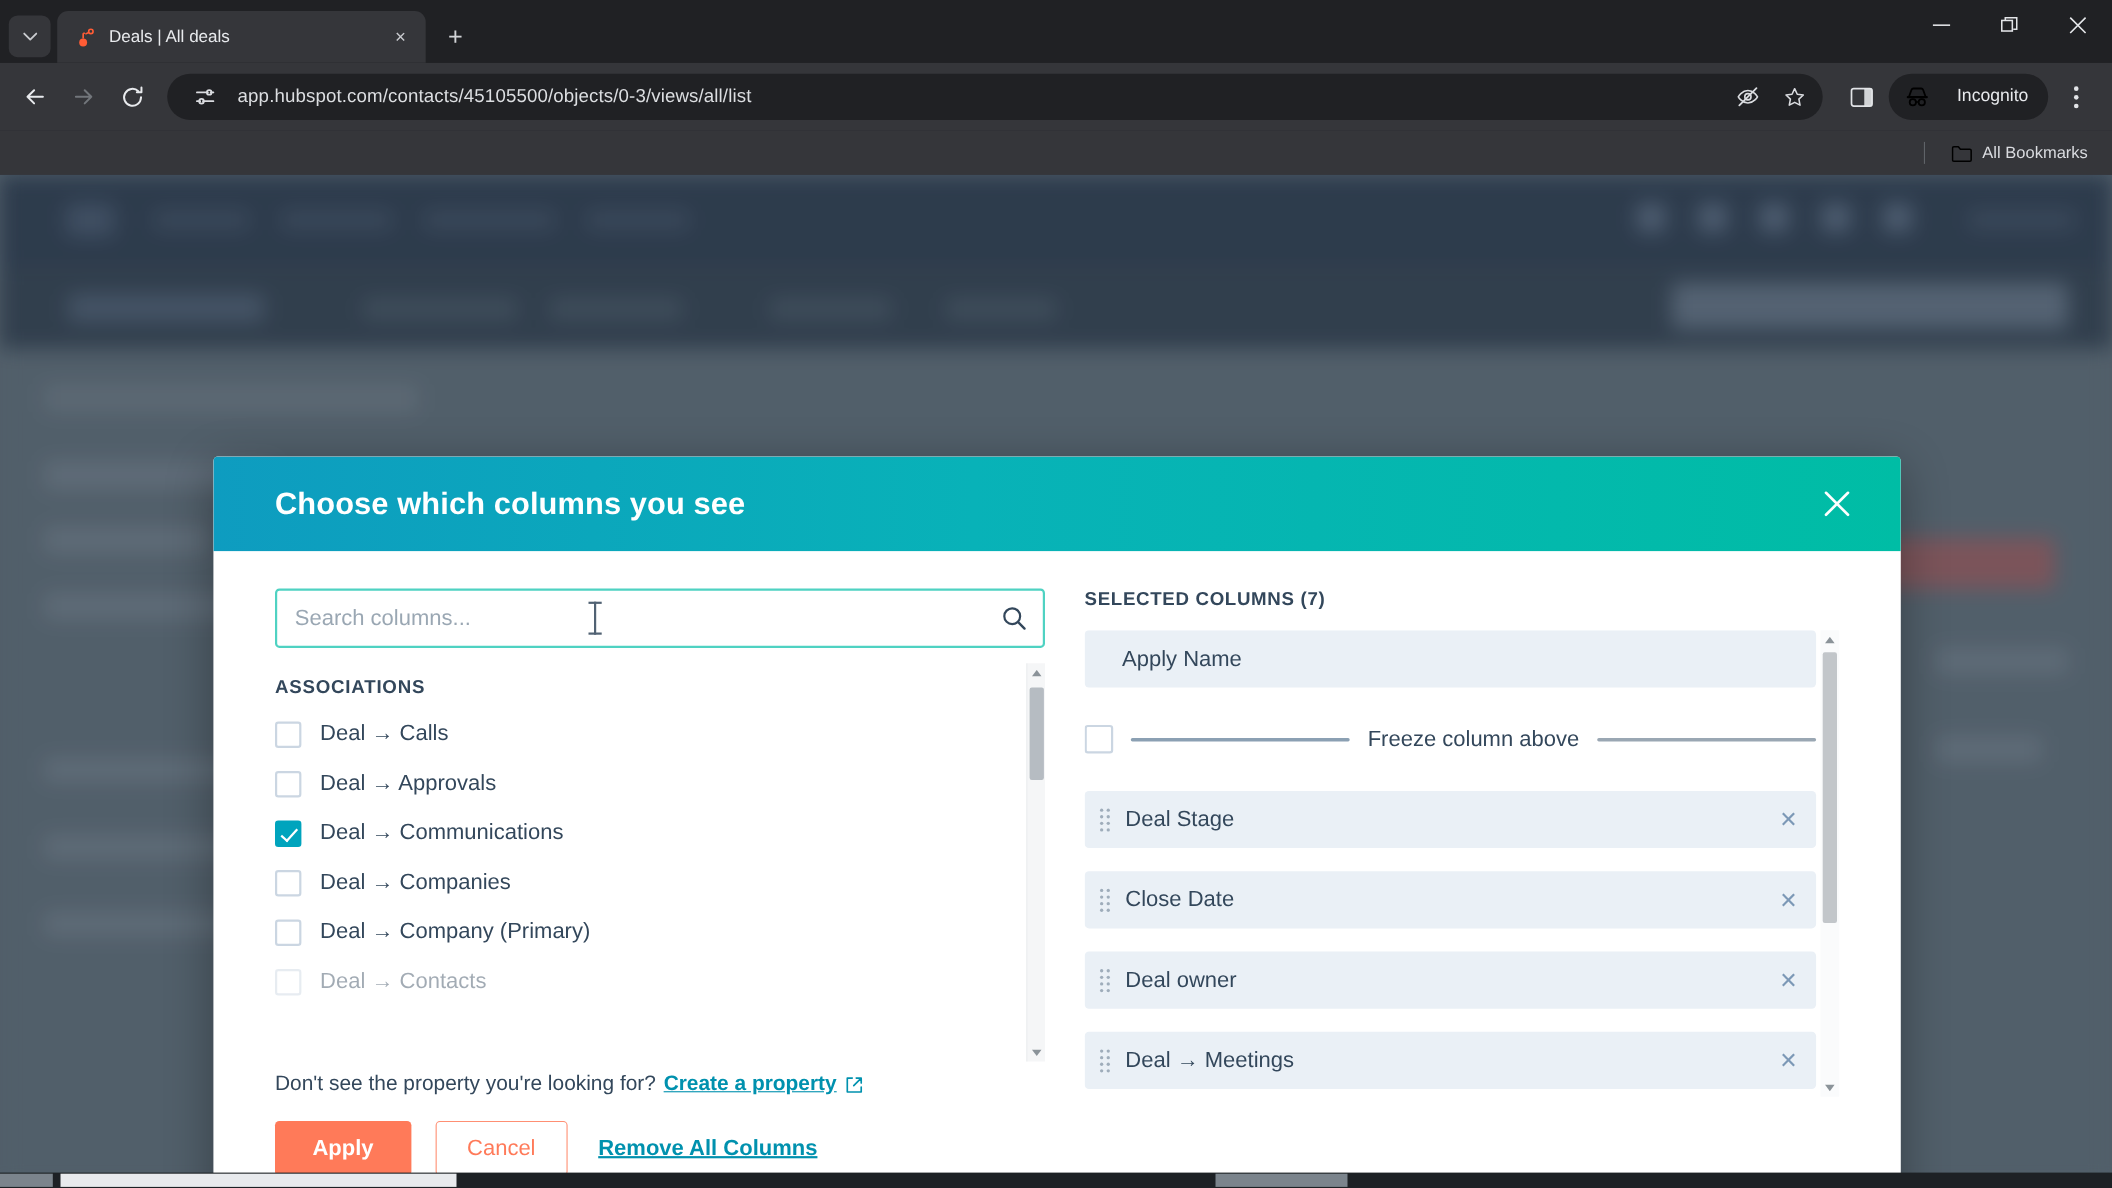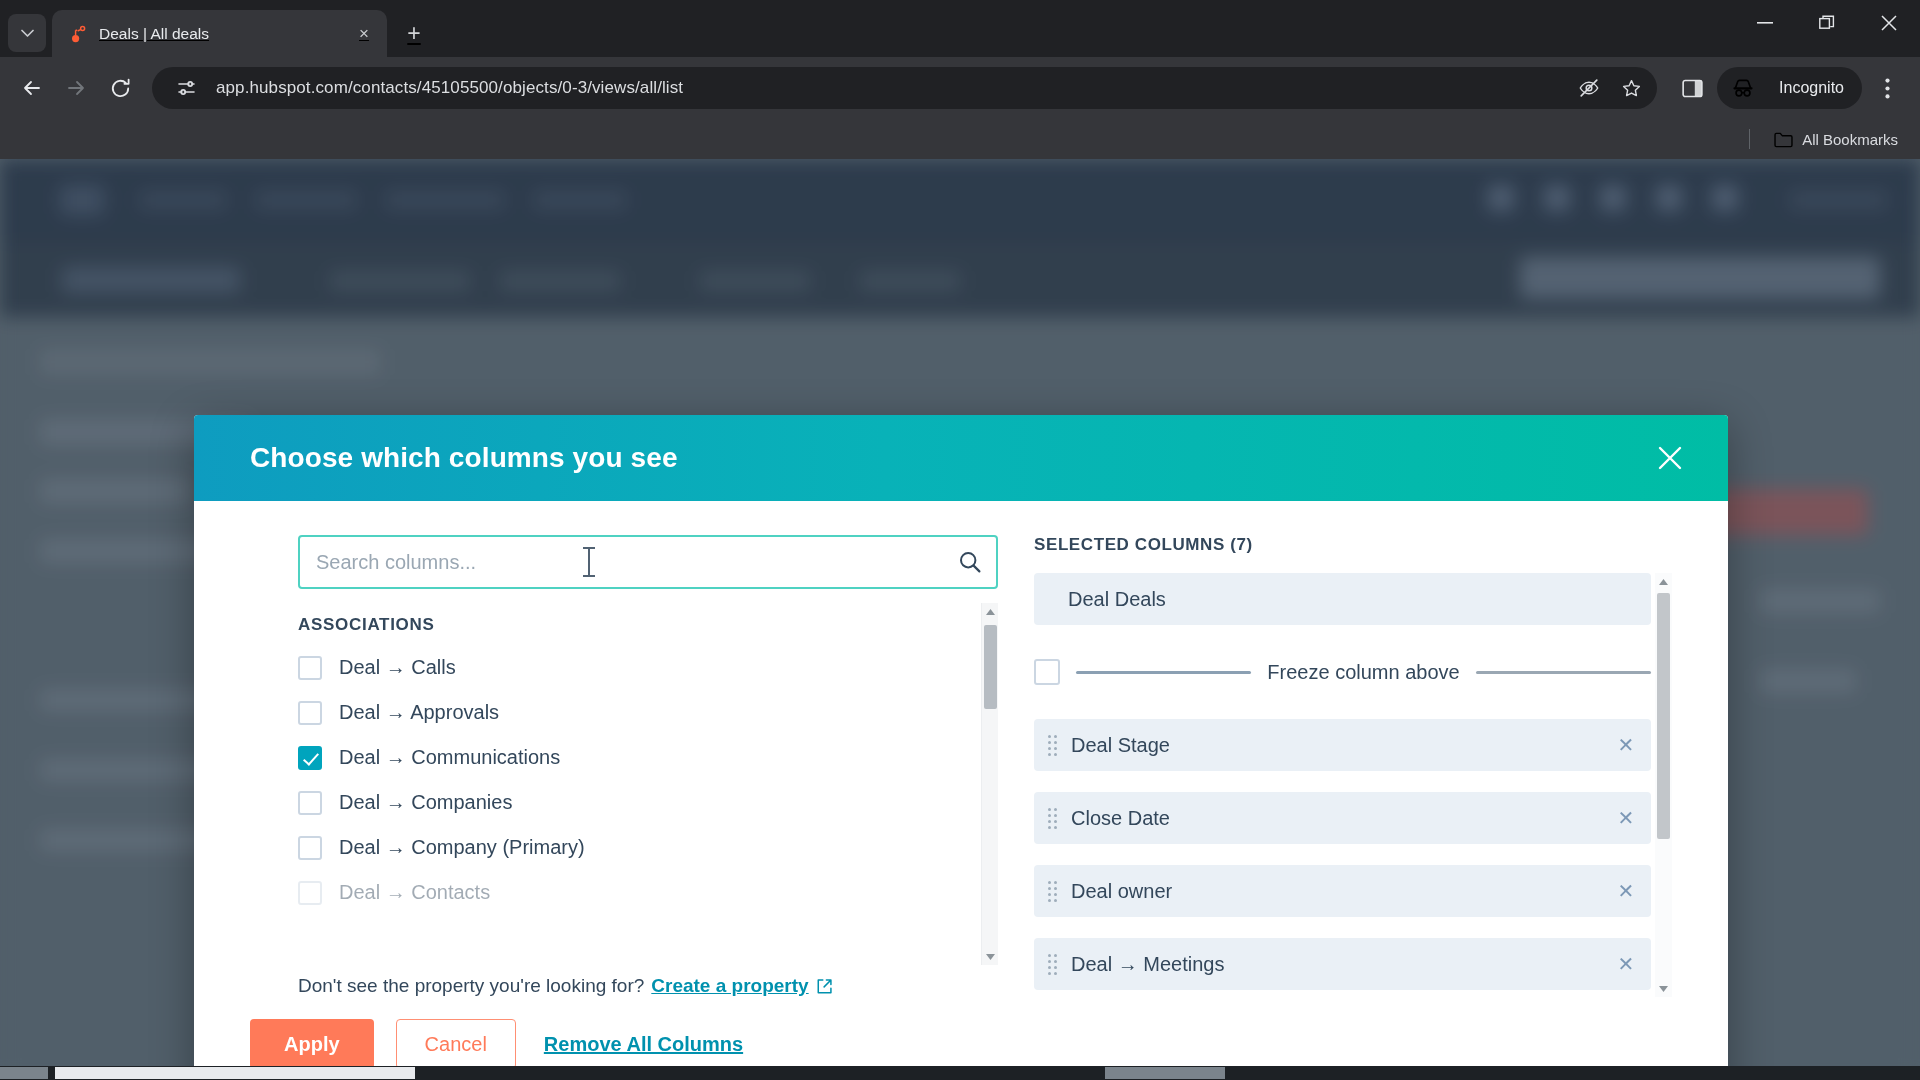--- a/index.html
+++ b/index.html
@@ -8,21 +8,21 @@
     overflow:hidden;
     font-family:"Liberation Sans", sans-serif;
     background:#202124;
   }
 
   
   .browser { width:1920px; height:1080px; position:relative; background:#202124; }
 
   .tabstrip {
     height:57px; background:#202124;
-    display:flex; align-items:flex-end; padding-left:8px; position:relative;text-decoration:underline;
+    display:flex; align-items:flex-end; padding-left:8px; position:relative;
   }
   .tab-chevron {
     width:38px; height:38px; margin-bottom:5px; border-radius:8px;
     background:#35363a; display:flex; align-items:center; justify-content:center;
     color:#c9cbcf; font-size:13px; flex:none;
   }
   .tab {
     margin-left:6px; margin-bottom:0;
     height:47px; width:335px;
     background:#35363a; border-radius:10px 10px 0 0;
@@ -128,21 +128,21 @@
   }
   .modal-title { color:#fff; font-size:28px; font-weight:bold; letter-spacing:.1px; flex:1; }
   .modal-close {
     width:44px; height:44px; display:flex; align-items:center; justify-content:center;
     color:#fff; flex:none;
   }
 
   .modal-body { flex:1; display:flex; padding:34px 56px 0 56px; gap:36px; min-height:0; }
 
   
-  .left-col { width:700px; flex:none; display:flex; flex-direction:column; min-height:0;margin-left:48px; }
+  .left-col { width:700px; flex:none; display:flex; flex-direction:column; min-height:0; }
   .search-wrap { position:relative; height:54px; flex:none; }
   .search-input {
     width:100%; height:54px; border:2px solid #4fd2c2; border-radius:4px;
     padding:0 52px 0 16px; font-size:20px; color:#33475b; outline:none;
     font-family:"Liberation Sans", sans-serif; background:#fff;
   }
   .search-input::placeholder { color:#9aa7b3; }
   .search-icon-btn {
     position:absolute; right:14px; top:13px; width:28px; height:28px;
     display:flex; align-items:center; justify-content:center; color:#33475b;
@@ -521,21 +521,21 @@
           </div>
         </div>
 
         <div class="right-col">
           <div class="sel-title">SELECTED COLUMNS (7)</div>
 
           <div class="sel-area">
             <div class="sel-list">
 
               <div class="sel-card first">
-                <span class="sel-label">Deal Deals</span>
+                <span class="sel-label">Apply Name</span>
               </div>
 
               <div class="freeze-row">
                 <span class="freeze-cb"></span>
                 <span class="freeze-line"></span>
                 <span class="freeze-text">Freeze column above</span>
                 <span class="freeze-line right"></span>
               </div>
 
               <div class="sel-card">

